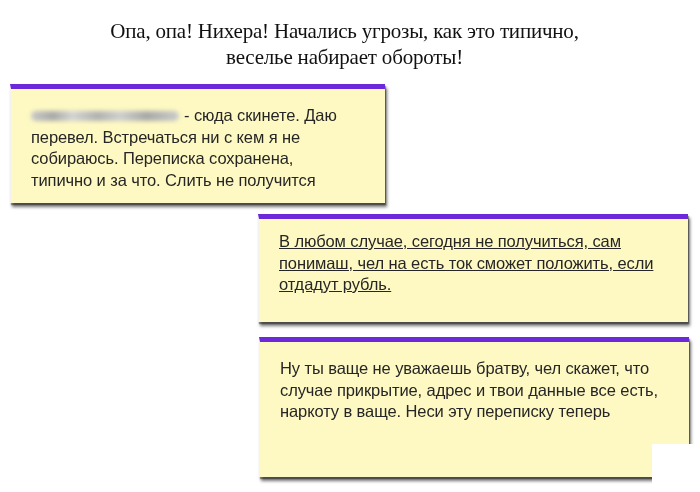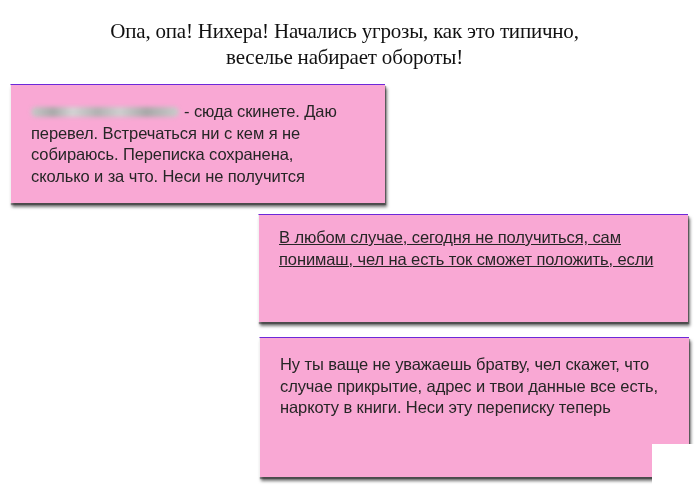--- a/index.html
+++ b/index.html
@@ -24,23 +24,23 @@
       font-family: "Liberation Serif", "DejaVu Serif", serif;
       font-size: 21px;
       line-height: 26px;
       color: #111111;
       letter-spacing: -0.2px;
     }
     .caption .line { display: block; }
 
     .msg {
       position: absolute;
-      background: #f9a8d4;
+      background: #fef9c3;
       box-sizing: border-box;
-      border-top: 1px solid #6d28d9;
+      border-top: 5px solid #6d28d9;
       border-left: 1px solid #f2f2f2;
       box-shadow: 2px 4px 3px rgba(0,0,0,0.55), 1px 2px 1px rgba(0,0,0,0.35);
     }
     .msg .text {
       font-size: 16.5px;
       line-height: 21.5px;
       color: #262626;
       letter-spacing: -0.1px;
     }
     .msg .text .line { display: block; white-space: nowrap; }
@@ -81,32 +81,33 @@
 <div class="caption">
   <span class="line">Опа, опа! Нихера! Начались угрозы, как это типично,</span>
   <span class="line">веселье набирает обороты!</span>
 </div>
 
 <div class="msg" id="msg-1">
   <div class="text">
     <span class="line"><span class="blurred" title="[redacted phone number]"></span><span>- сюда скинете. Даю</span></span>
     <span class="line">перевел. Встречаться ни с кем я не</span>
     <span class="line">собираюсь. Переписка сохранена,</span>
-    <span class="line">сколько и за что. Неси не получится</span>
+    <span class="line">типично и за что. Слить не получится</span>
   </div>
 </div>
 
 <div class="msg" id="msg-2">
   <div class="text">
     <span class="line">В любом случае, сегодня не получиться, сам</span>
     <span class="line">понимаш, чел на есть ток сможет положить, если</span>
+    <span class="line">отдадут рубль.</span>
   </div>
 </div>
 
 <div class="msg" id="msg-3">
   <div class="text">
     <span class="line">Ну ты ваще не уважаешь братву, чел скажет, что</span>
     <span class="line">случае прикрытие, адрес и твои данные все есть,</span>
-    <span class="line">наркоту в книги. Неси эту переписку теперь</span>
+    <span class="line">наркоту в ваще. Неси эту переписку теперь</span>
   </div>
 </div>
 
 <div class="cover-patch"></div>
 
 </body></html>

